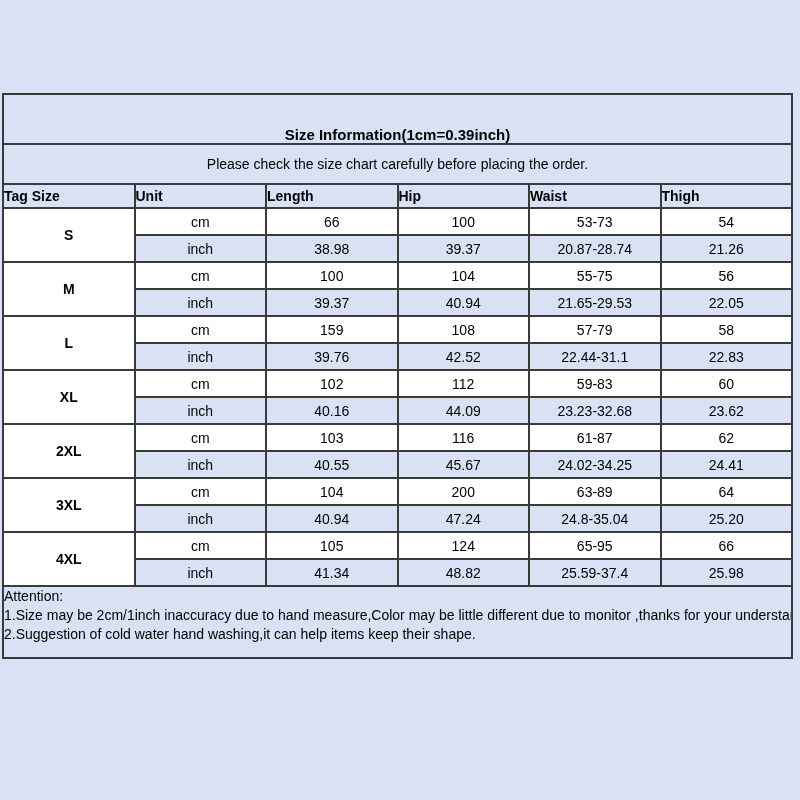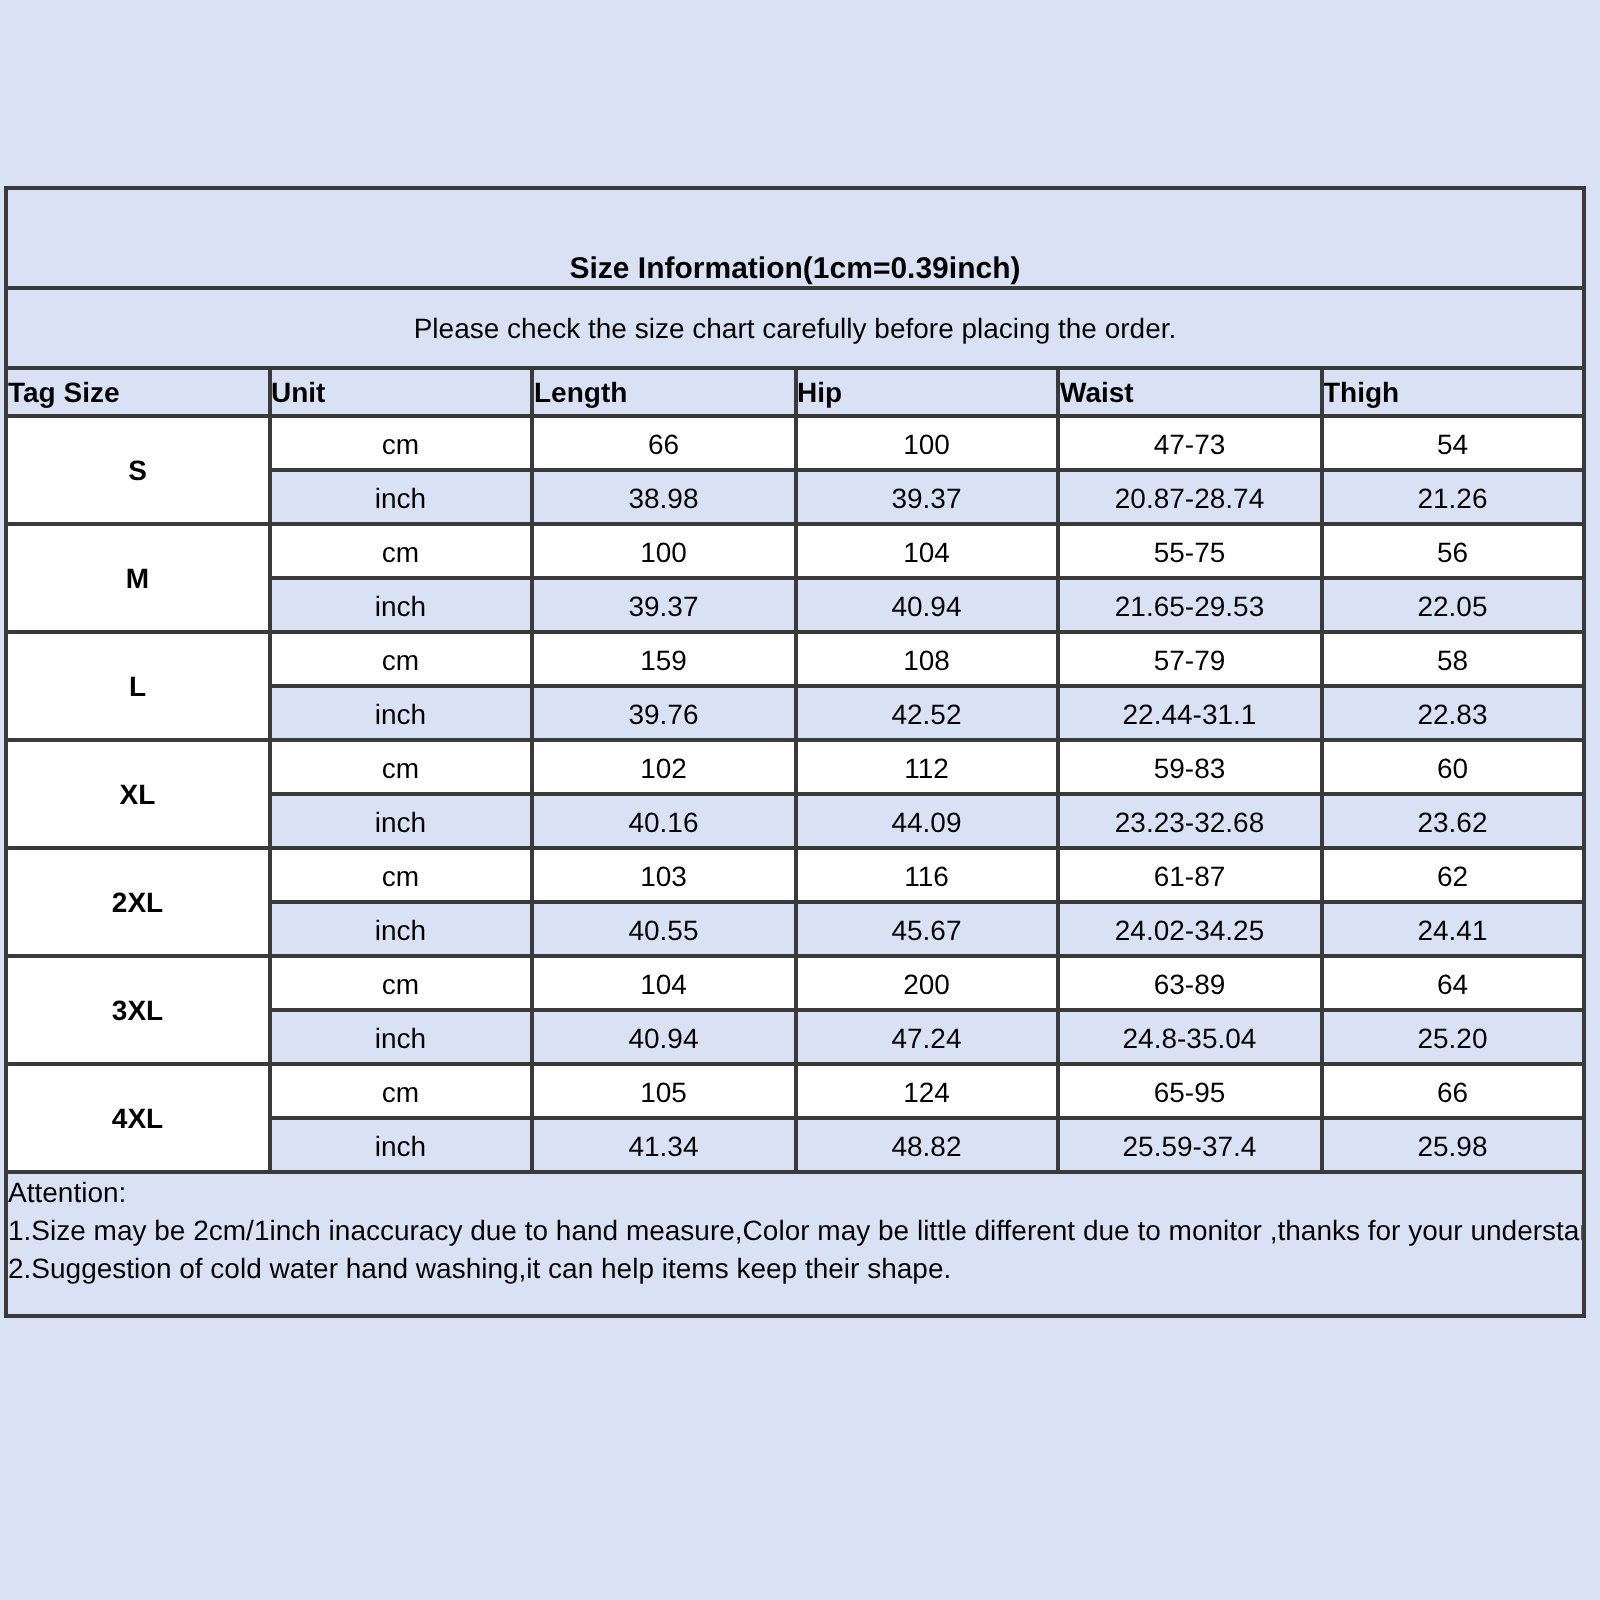--- a/index.html
+++ b/index.html
@@ -118,21 +118,21 @@
         <th>Waist</th>
         <th>Thigh</th>
       </tr>
     </tbody>
     <tbody id="size-rows">
         <tr class="cm-row">
           <td class="tag-cell" rowspan="2">S</td>
           <td class="unit-cell">cm</td>
           <td class="value-cell">66</td>
           <td class="value-cell">100</td>
-          <td class="value-cell">47-73</td>
+          <td class="value-cell">53-73</td>
           <td class="value-cell">54</td>
         </tr>
         <tr class="inch-row">
           <td class="unit-cell">inch</td>
           <td class="value-cell">38.98</td>
           <td class="value-cell">39.37</td>
           <td class="value-cell">20.87-28.74</td>
           <td class="value-cell">21.26</td>
         </tr>
         <tr class="cm-row">

